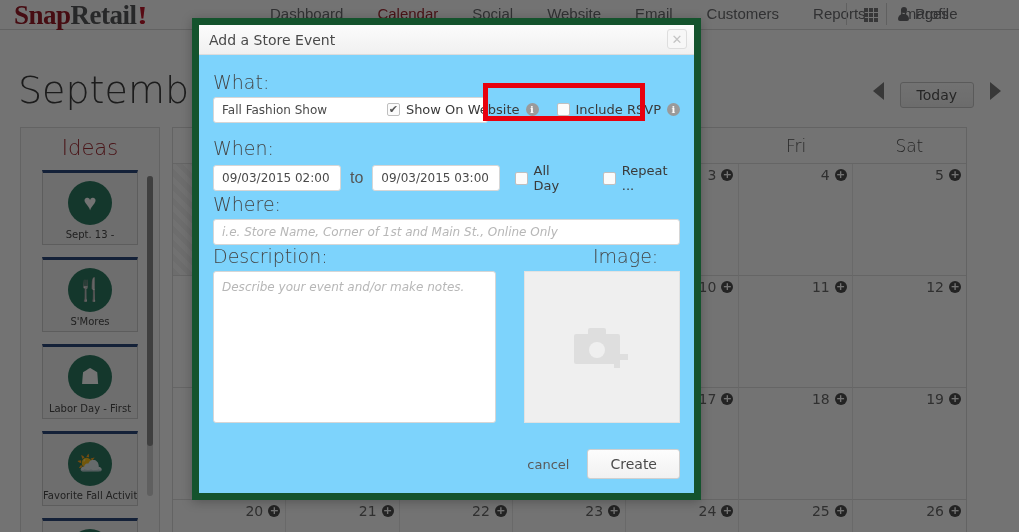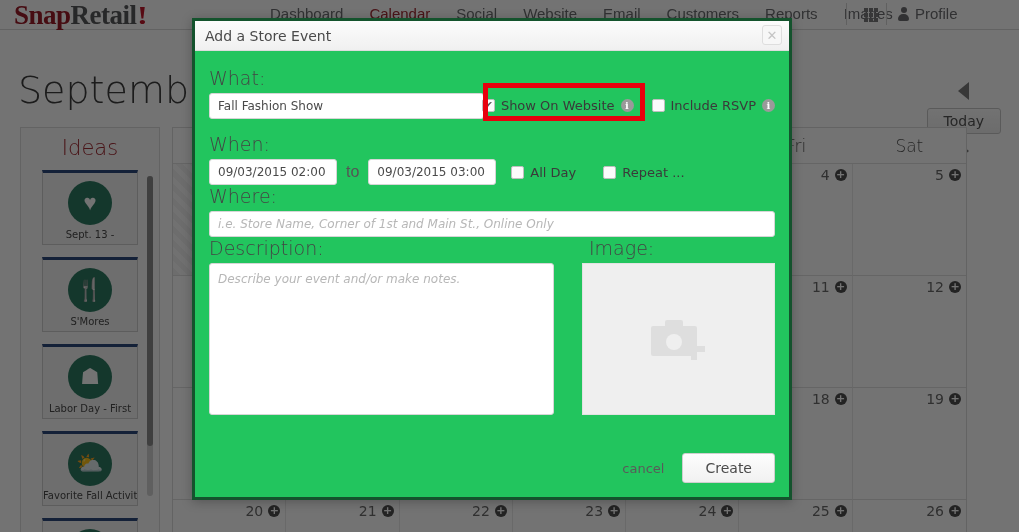--- a/index.html
+++ b/index.html
@@ -43,21 +43,21 @@
     display: inline-block;
     color: #c2172b;
     font-family: "Liberation Serif", serif;
     font-weight: bold;
     font-size: 26px;
     transform: scaleX(1.25);
     margin-left: 1px;
   }
   .navlinks {
     position: absolute; left: 258px; top: 1px;
-    display: flex; align-items: center; gap: 2px; justify-content: space-between;
+    display: flex; align-items: center; gap: 10px; justify-content: space-between;
   }
   .navlinks a {
     color: #6d6e71; text-decoration: none;
     font-size: 15px; padding: 0 12px; line-height: 26px;
     white-space: nowrap;
   }
   .navlinks a.active { color: #a32d35; }
   .nav-sep {
     position: absolute; top: 3px; width: 1px; height: 22px;
     background: #d5d5d5;
@@ -90,21 +90,21 @@
   .month-title {
     position: absolute; left: 18px; top: 68px;
     font-size: 38px; color: #3f3f3f; font-weight: 300;
     font-family: "DejaVu Sans", sans-serif;
     letter-spacing: 0px;
   }
 
   
   .today-nav {
     position: absolute; right: 18px; top: 82px;
-    display: flex; align-items: center; gap: 8px; flex-direction: column;
+    display: flex; align-items: flex-start; gap: 16px;
   }
   .tri {
     width: 0; height: 0; border-top: 9px solid transparent;
     border-bottom: 9px solid transparent; cursor: pointer;
   }
   .tri.left { border-right: 11px solid #7c7c7c; }
   .tri.right { border-left: 11px solid #7c7c7c; }
   .today-btn {
     border: 1px solid #c8c8c8; border-radius: 3px;
     background: linear-gradient(#fdfdfd,#efefef);
@@ -179,23 +179,23 @@
     font-family: "DejaVu Sans", sans-serif; font-weight: bold;
   }
   .cell-hatch {
     position:absolute; inset:0;
     background: repeating-linear-gradient(45deg,#f2f2f2 0 5px,#fafafa 5px 10px);
   }
 
   
   #modal {
     position: absolute; left: 192px; top: 18px;
-    width: 600px; height: 482px;
-    background: #22c55e;
-    border: 3px solid #14532d;
+    width: 509px; height: 482px;
+    background: #7dd3fc;
+    border: 7px solid #14532d;
     box-shadow: 0 2px 10px rgba(0,0,0,0.25);
     z-index: 100;
   }
   .modal-head {
     height: 30px; background: linear-gradient(#fcfcfc,#f0f0f0);
     border-bottom: 1px solid #dcdcdc;
     display: flex; align-items: center; padding: 0 10px;
     position: relative;
   }
   .modal-title {

